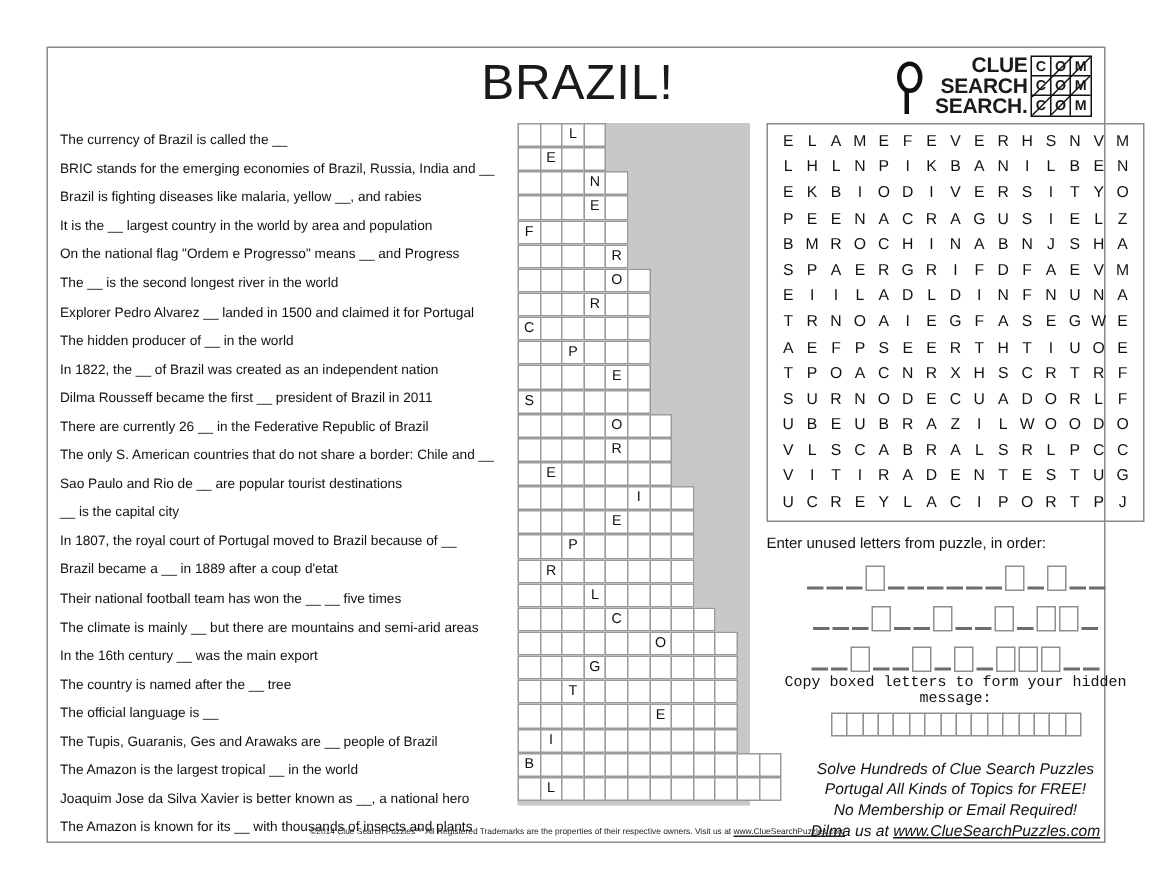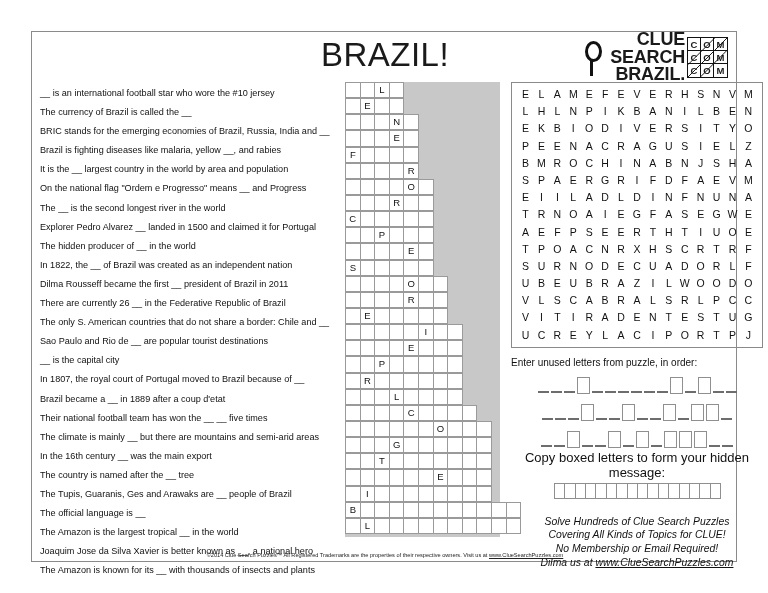--- a/index.html
+++ b/index.html
@@ -49,21 +49,21 @@
     width:17px;height:21px;border:3px solid #111;border-radius:50%;
     box-sizing:border-box;
   }
   .logo-glass .handle{
     position:absolute;left:6px;top:22px;
     width:3px;height:16px;background:#111;
     transform:rotate(0deg);
   }
   .logo-words{
     display:flex;flex-direction:column;align-items:flex-end;
-    line-height:0.98;font-weight:bold;font-size:18px;
+    line-height:0.98;font-weight:bold;font-size:14px;
     letter-spacing:-0.2px;
   }
   .logo-words span{display:block;}
   .logo-grid{
     width:41px;height:41px;
     display:grid;grid-template-columns:repeat(3,1fr);grid-template-rows:repeat(3,1fr);
     border:1px solid #111;box-sizing:border-box;margin-left:2px;
     position:relative;background:#fff;
   }
   .logo-grid i{
@@ -145,21 +145,21 @@
   }
   .ul-dash{
     width:11px;height:1.5px;background:#6d6d6d;margin-bottom:2px;
     display:inline-block;
   }
   .ul-box{
     width:13px;height:17px;border:1.5px solid #8f8f8f;box-sizing:border-box;
     margin-bottom:1px;display:inline-block;background:#fff;
   }
   .msg-label{
-    text-align:center;font-size:13px;color:#111;margin-top:1px;
+    text-align:center;font-size:10px;color:#111;margin-top:1px;font-family:Liberation Mono, monospace;
   }
   .msg-boxes{
     display:flex;justify-content:center;margin-top:3px;
   }
   .msg-boxes div{
     width:11.4px;height:16px;border:1px solid #8f8f8f;
     margin-right:-1px;box-sizing:border-box;background:#fff;
   }
   .promo{
     margin-top:16px;text-align:center;
@@ -186,64 +186,63 @@
     <div class="title">BRAZIL!</div>
 
     <div class="logo">
       <div class="logo-glass">
         <div class="ring"></div>
           <div class="handle"></div>
       </div>
       <div class="logo-words">
         <span>CLUE</span>
         <span>SEARCH</span>
-        <span>BRAZIL.</span>
+        <span>SEARCH.</span>
       </div>
       <div class="logo-grid" id="logo-grid">
         <i>C</i>
           <i>O</i>
           <i>M</i>
           <i>C</i>
           <i>O</i>
           <i>M</i>
           <i>C</i>
           <i>O</i>
           <i>M</i>
           <svg class="slash" viewBox="0 0 41 41">
           <line x1="0" y1="28" x2="41" y2="-13" stroke="#111" stroke-width="1"></line>
           <line x1="0" y1="41" x2="41" y2="0" stroke="#111" stroke-width="1"></line>
           <line x1="0" y1="54" x2="41" y2="13" stroke="#111" stroke-width="1"></line>
         </svg>
       </div>
     </div>
 
     <div class="clues" id="clue-list">
-        <div class="clue">__ is an international football star who wore the #10 jersey</div>
         <div class="clue">The currency of Brazil is called the __</div>
         <div class="clue">BRIC stands for the emerging economies of Brazil, Russia, India and __</div>
         <div class="clue">Brazil is fighting diseases like malaria, yellow __, and rabies</div>
         <div class="clue">It is the __ largest country in the world by area and population</div>
         <div class="clue">On the national flag "Ordem e Progresso" means __ and Progress</div>
         <div class="clue">The __ is the second longest river in the world</div>
         <div class="clue">Explorer Pedro Alvarez __ landed in 1500 and claimed it for Portugal</div>
         <div class="clue">The hidden producer of __ in the world</div>
         <div class="clue">In 1822, the __ of Brazil was created as an independent nation</div>
         <div class="clue">Dilma Rousseff became the first __ president of Brazil in 2011</div>
         <div class="clue">There are currently 26 __ in the Federative Republic of Brazil</div>
         <div class="clue">The only S. American countries that do not share a border: Chile and __</div>
         <div class="clue">Sao Paulo and Rio de __ are popular tourist destinations</div>
         <div class="clue">__ is the capital city</div>
         <div class="clue">In 1807, the royal court of Portugal moved to Brazil because of __</div>
         <div class="clue">Brazil became a __ in 1889 after a coup d'etat</div>
         <div class="clue">Their national football team has won the __ __ five times</div>
         <div class="clue">The climate is mainly __ but there are mountains and semi-arid areas</div>
         <div class="clue">In the 16th century __ was the main export</div>
         <div class="clue">The country is named after the __ tree</div>
+        <div class="clue">The official language is __</div>
         <div class="clue">The Tupis, Guaranis, Ges and Arawaks are __ people of Brazil</div>
-        <div class="clue">The official language is __</div>
         <div class="clue">The Amazon is the largest tropical __ in the world</div>
         <div class="clue">Joaquim Jose da Silva Xavier is better known as __, a national hero</div>
         <div class="clue">The Amazon is known for its __ with thousands of insects and plants</div>
       </div>
 
     <div class="xw">
       <div class="xw-shade"></div>
       <div class="xw-rows" id="xw-rows">
           <div class="xw-row">
             <div class="xw-cell"></div>
@@ -839,21 +838,21 @@
           <div></div>
           <div></div>
           <div></div>
           <div></div>
           <div></div>
           <div></div>
         </div>
 
       <div class="promo">
         <div>Solve Hundreds of Clue Search Puzzles</div>
-        <div>Covering All Kinds of Topics for CLUE!</div>
+        <div>Portugal All Kinds of Topics for FREE!</div>
         <div>No Membership or Email Required!</div>
         <div><span>Dilma us at </span><span class="link">www.ClueSearchPuzzles.com</span></div>
       </div>
     </div>
 
     <div class="footer">
       <span>©2014 Clue Search Puzzles™ All Registered Trademarks are the properties of their respective owners. Visit us at </span><span class="link">www.ClueSearchPuzzles.com</span>
     </div>
 
   </div>

